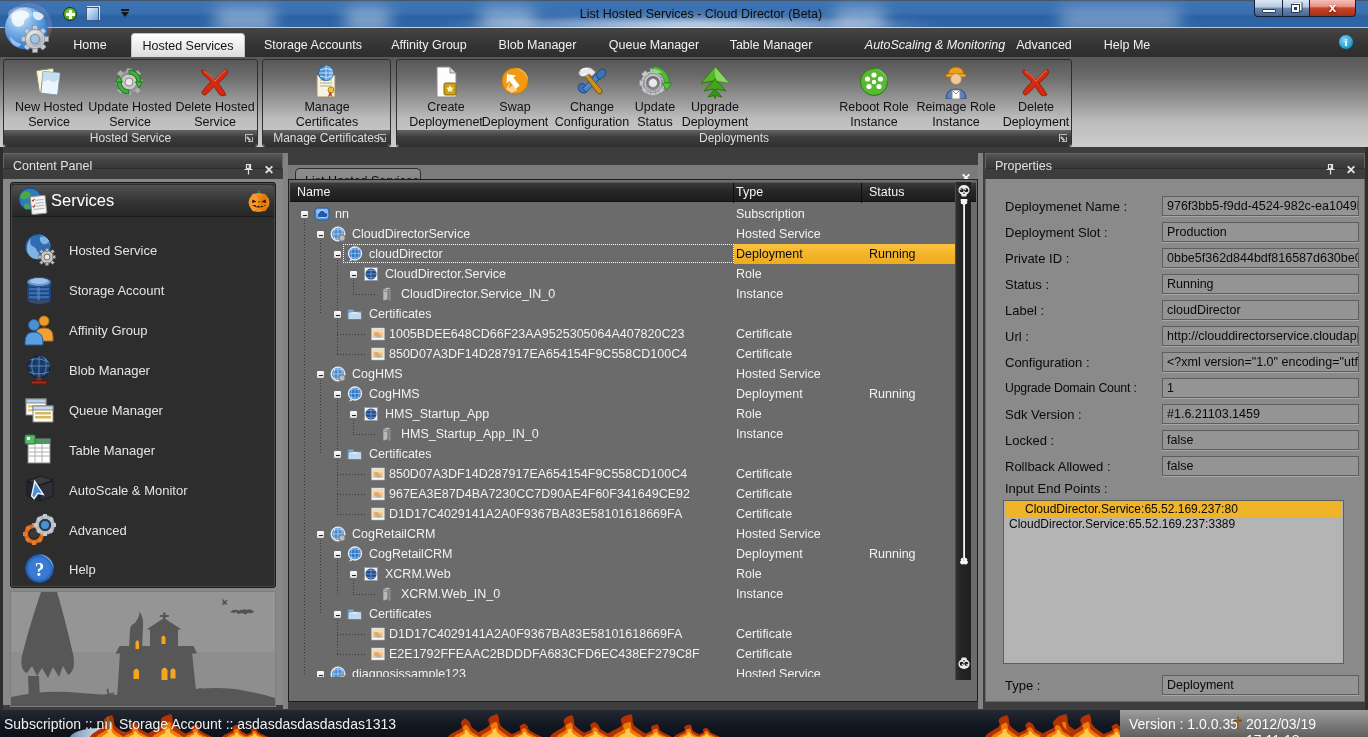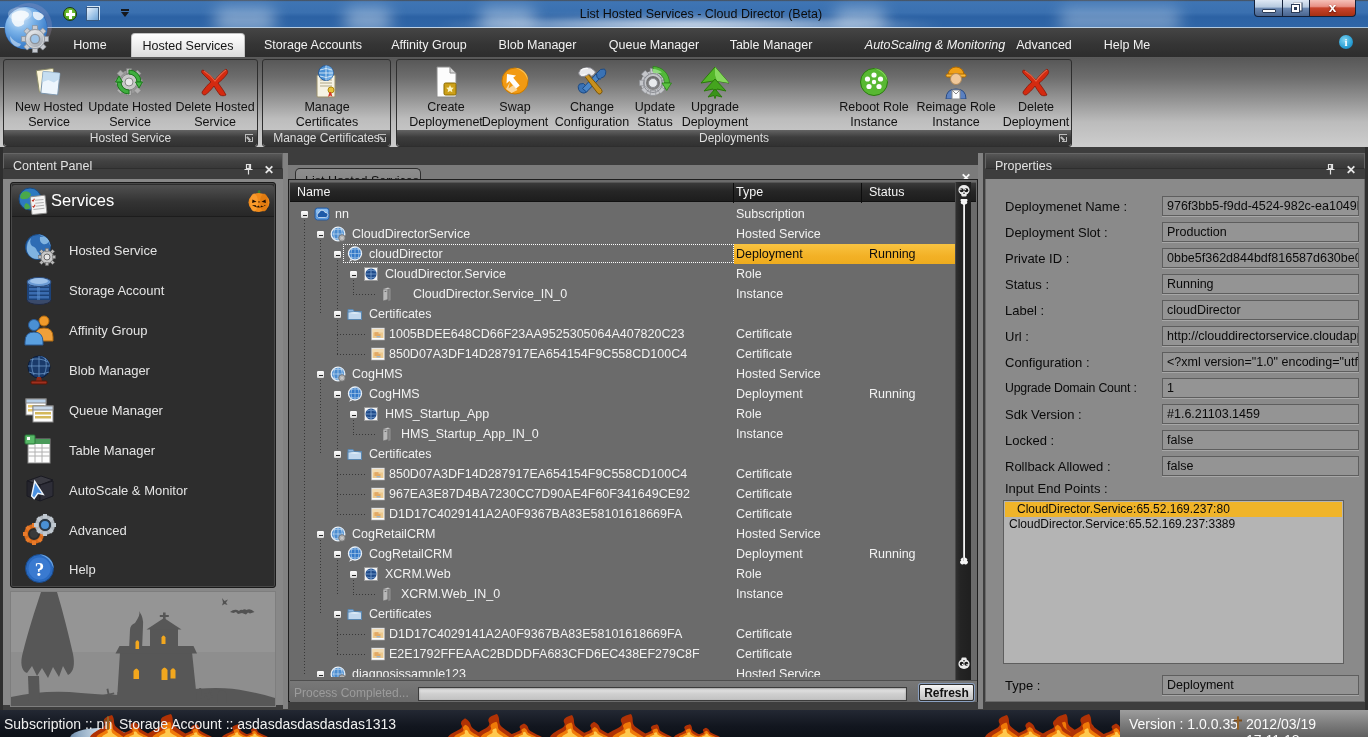--- a/index.html
+++ b/index.html
@@ -125,21 +125,21 @@
 
 #rpanel-title { left:985px; top:6px; width:380px; }
 #rpanel-body { left:985px; top:32px; width:380px; height:523px; background:#8a8a8a; border:1px solid #6a6a6a; border-top:none; }
 .pfield { position:absolute; color:#0a0a0a; font-size:13px; }
 .pbox { position:absolute; left:160px; width:197px; height:20px; background:#949494;
   border:1px solid #5e5e5e; box-shadow:0 1px 0 rgba(255,255,255,.25); font-size:12.5px; color:#0a0a0a;
   line-height:19px; padding-left:4px; white-space:nowrap; overflow:hidden;margin-left:16px; }
 #endpoints { position:absolute; left:17px; top:321px; width:341px; height:164px; background:#b4b4b4;
   border:1px solid #5e5e5e; font-size:12px; color:#0a0a0a; }
 #endpoints .ep1 { position:absolute; left:1px; top:1px; width:337px; height:15px; background:#f0b429;
-  line-height:15px; padding-left:12px; }
+  line-height:15px; padding-left:20px; }
 #endpoints .ep2 { position:absolute; left:1px; top:16px; width:337px; height:15px; line-height:15px; padding-left:4px; }
 
 
 #statusbar { left:0; top:710px; width:1368px; height:27px; background:linear-gradient(#232833,#12161f 60%,#0d1118); overflow:hidden; }
 #statusbar .stext { position:absolute; top:6px; color:#f0f0f0; font-size:14px; }
 #sright { position:absolute; left:1120px; top:0; width:248px; height:27px;
   background:linear-gradient(#9d9d9d,#7a7a7a 55%,#606060); }
 #sright .stext { color:#fafafa; }
 </style>
 </head>
@@ -746,21 +746,21 @@
             <svg class="tico" style="left:73px" width="16" height="16">
               <use href="#i-role"></use>
             </svg>
             <span class="tname" style="left:95px">CloudDirector.Service</span>
             <span class="cell2">Role</span>
           </div>
         <div class="row" style="top:104px">
             <svg class="tico" style="left:89px" width="16" height="16">
               <use href="#i-inst"></use>
             </svg>
-            <span class="tname" style="left:123px">CloudDirector.Service_IN_0</span>
+            <span class="tname" style="left:111px">CloudDirector.Service_IN_0</span>
             <span class="cell2">Instance</span>
           </div>
         <div class="row" style="top:124px">
             <span class="texp" style="left:43px"></span>
             <svg class="tico" style="left:57px" width="16" height="16">
               <use href="#i-fold"></use>
             </svg>
             <span class="tname" style="left:79px">Certificates</span>
           </div>
         <div class="row" style="top:144px">
@@ -903,25 +903,20 @@
         <svg style="position:absolute;left:2px;top:3px" width="12" height="12" viewBox="0 0 12 12">
             <use href="#i-skull"></use>
           </svg>
         <svg style="position:absolute;left:2px;top:17px" width="12" height="368" viewBox="0 0 12 368">
             <path d="M3.2 2.8 a2.2 2.2 0 1 1 2.8 .4 a2.2 2.2 0 1 1 2.8 -.4 q1.4 1.4 -.8 2.4 l-1 .4 v353 l1 .4 q2.2 1 .8 2.4 a2.2 2.2 0 1 1 -2.8 .4 a2.2 2.2 0 1 1 -2.8 -.4 q-1.4 -1.4 .8 -2.4 l1 -.4 v-353 l-1 -.4 q-2.2 -1 -.8 -2.4" fill="#f4f4f4"></path>
             <rect x="5" y="6" width="1" height="356" fill="#c9c9c9"></rect>
           </svg>
         <svg style="position:absolute;left:2px;top:475px;transform:rotate(180deg)" width="12" height="12" viewBox="0 0 12 12">
             <use href="#i-skull"></use>
           </svg>
-      </div>
-      <div id="cfoot">
-        <span class="ptext">Process Completed...</span>
-        <div class="pbar"></div>
-        <div class="rbtnRefresh">Refresh</div>
       </div>
     </div>
 
     <div id="rpanel-title" class="ptitle">Properties<span class="ptools"><svg width="11" height="13" viewBox="0 0 11 13" style="vertical-align:-2px">
             <path d="M3.5 1.5 h4 v4 h-4 z M1.5 6.5 h8 M5.5 6.5 v5" fill="none" stroke="#e2e2e2" stroke-width="1.2"></path>
             <path d="M6.3 1.5 v4" stroke="#e2e2e2" stroke-width="1.2"></path>
           </svg>&nbsp;&nbsp;&nbsp;<span style="font-size:12px;font-weight:bold;letter-spacing:0">✕</span></span></div>
     <div id="rpanel-body" class="abs">
       <span class="pfield" style="left:19px;top:20px;">Deploymenet Name :</span>
       <div class="pbox" style="top:17px;">976f3bb5-f9dd-4524-982c-ea1049l</div>

